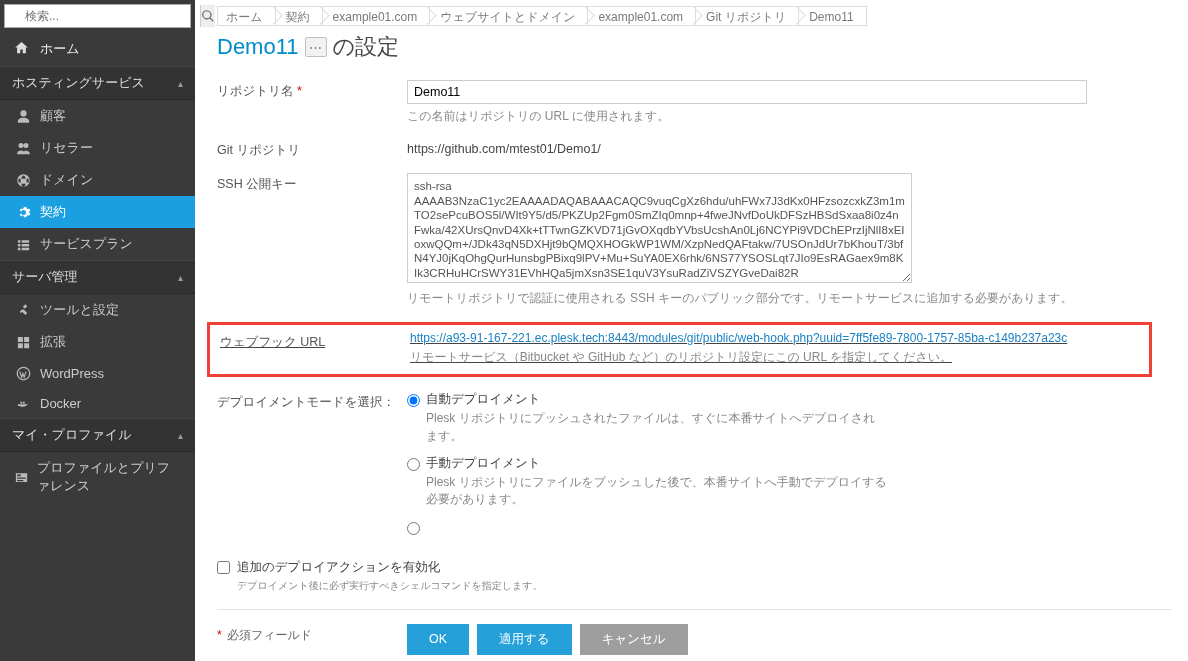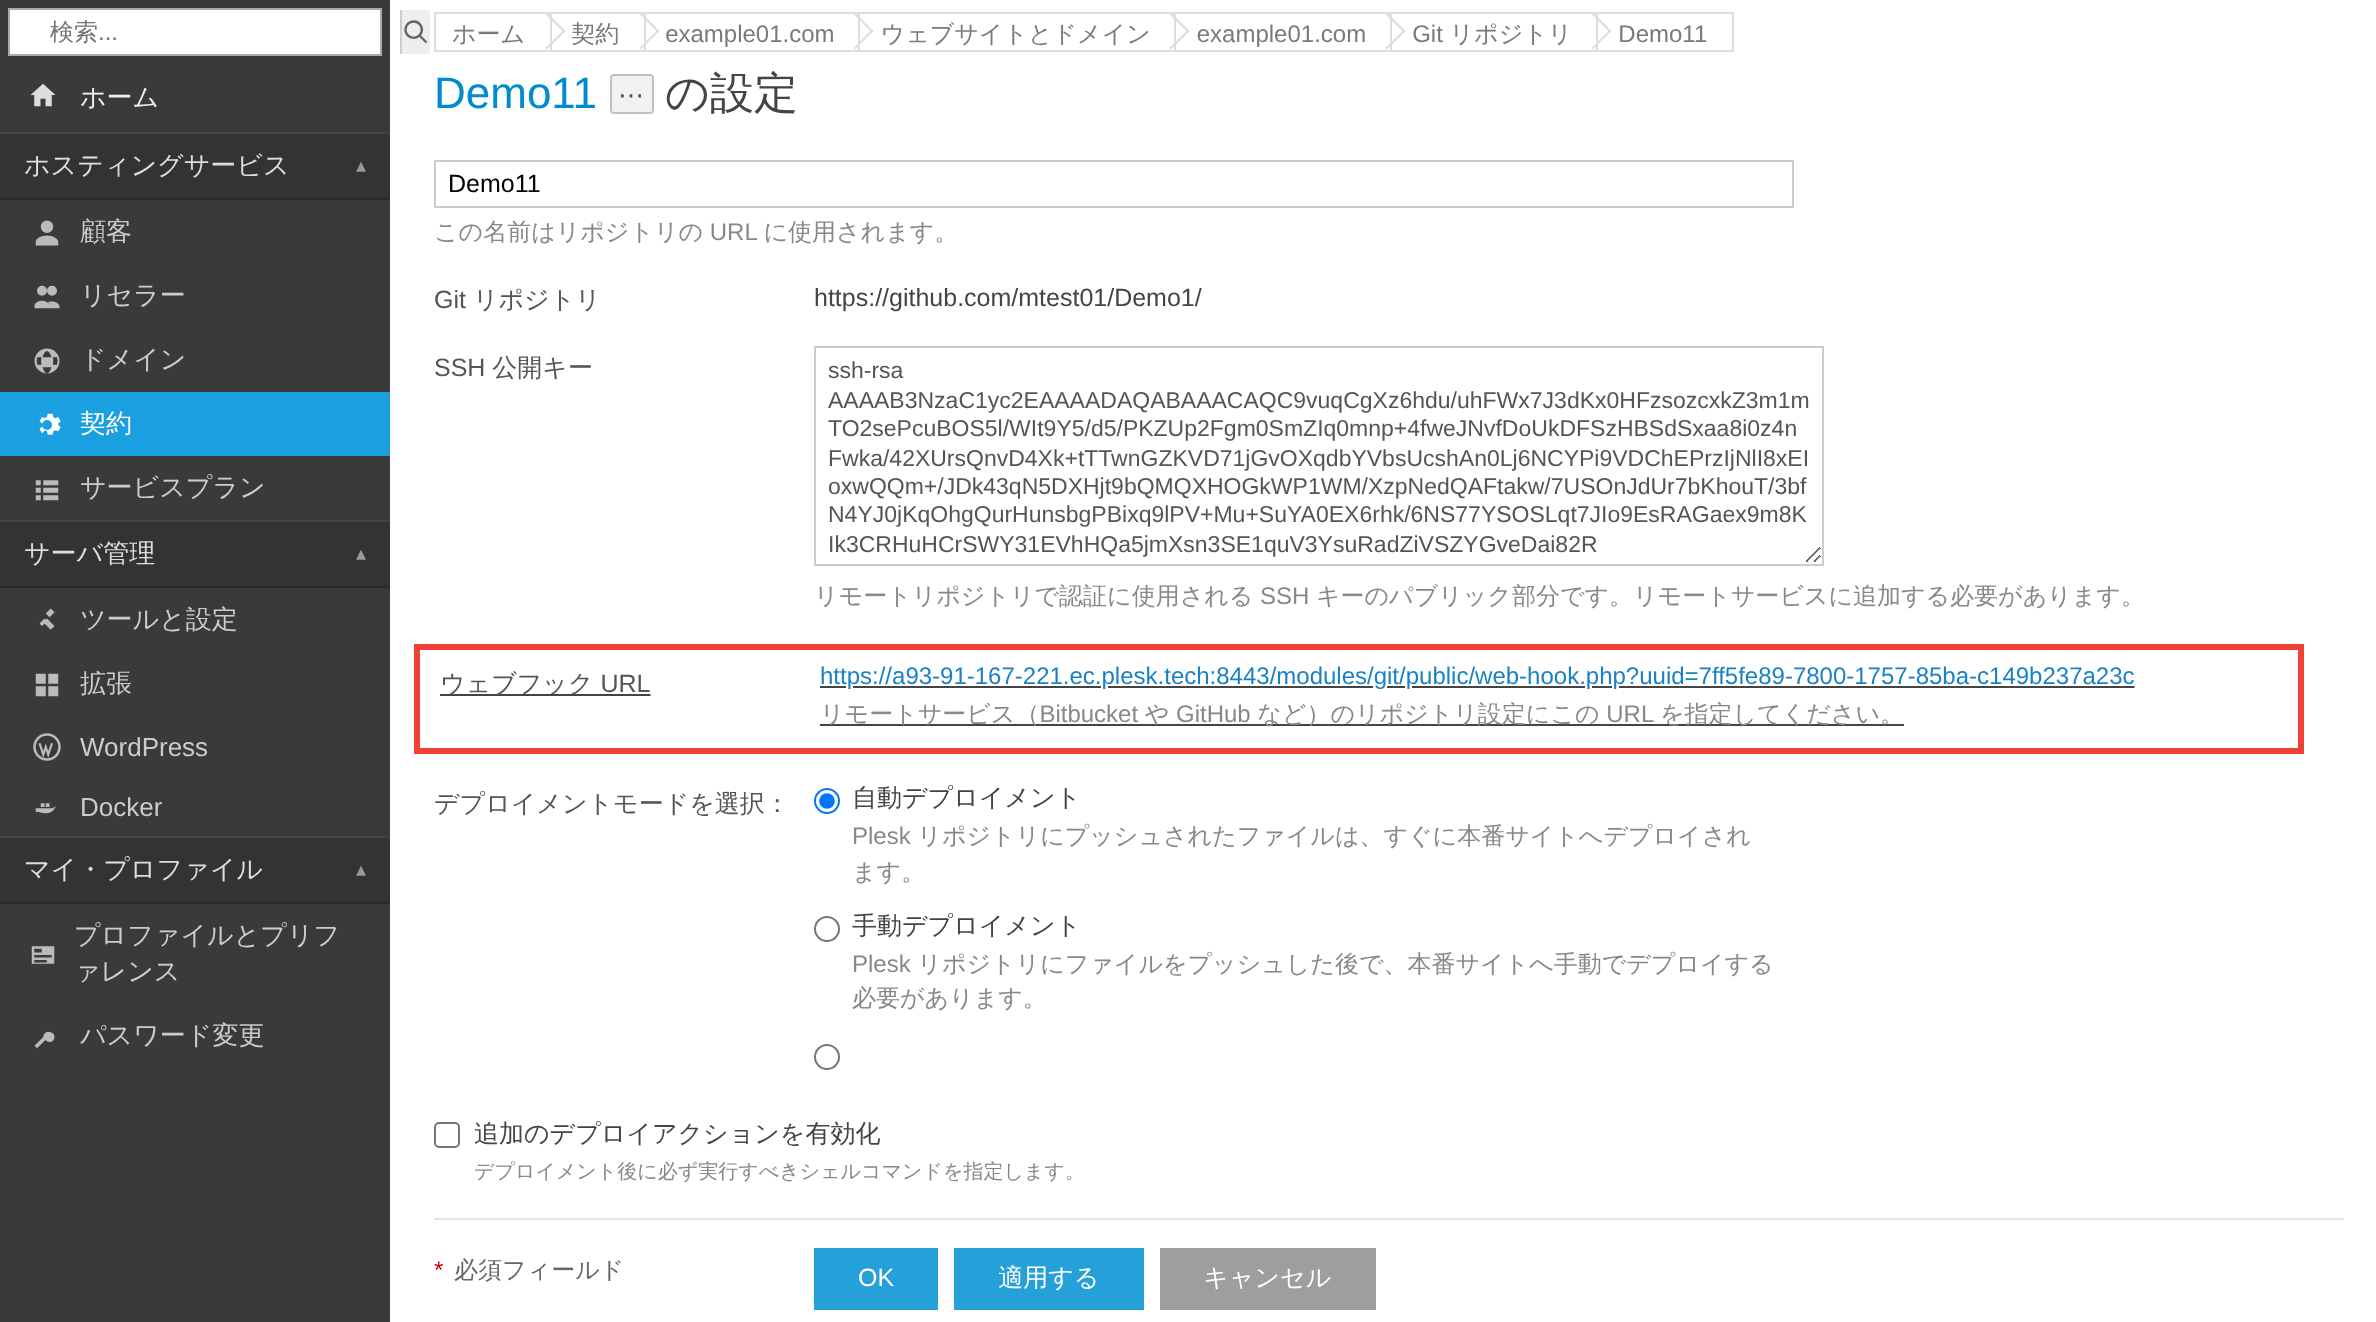--- a/index.html
+++ b/index.html
@@ -174,48 +174,41 @@
       <span class="tri">▴</span>
     </div>
   <div class="side-item">
       <span class="icn">
         <svg viewBox="0 0 24 24">
           <path d="M3 5h18v14H3zm2 2v3h6V7zm0 5v2h14v-2zm0 4v2h10v-2z"></path>
         </svg>
       </span>
       <span>プロファイルとプリファレンス</span>
     </div>
-  <div class="side-item">
-      <span class="icn">
-        <svg viewBox="0 0 24 24">
-          <path d="M14 8a4 4 0 11-3.2 6.4L4 21l-2-2 7-7A4 4 0 0114 8z"></path>
-        </svg>
-      </span>
-      <span>パスワード変更</span>
-    </div>
 </div>
 
 <div class="main">
   <div class="breadcrumb">
     <span class="crumb">ホーム</span>
     <span class="crumb">契約</span>
     <span class="crumb">example01.com</span>
     <span class="crumb">ウェブサイトとドメイン</span>
     <span class="crumb">example01.com</span>
     <span class="crumb">Git リポジトリ</span>
     <span class="crumb">Demo11</span>
   </div>
 
   <h1 class="title">
     <span class="namepart">Demo11</span>
     <span class="dots">⋯</span>
     <span>の設定</span>
   </h1>
 
   <div class="form-row">
+    <div class="form-label"><span>リポジトリ名</span> <span class="req">*</span></div>
     <div class="form-content">
       <input type="text" value="Demo11" style="">
       <div class="helptxt">この名前はリポジトリの URL に使用されます。</div>
     </div>
   </div>
 
   <div class="form-row">
     <div class="form-label">Git リポジトリ</div>
     <div class="form-content">
         <div class="valtext">https://github.com/mtest01/Demo1/</div>

